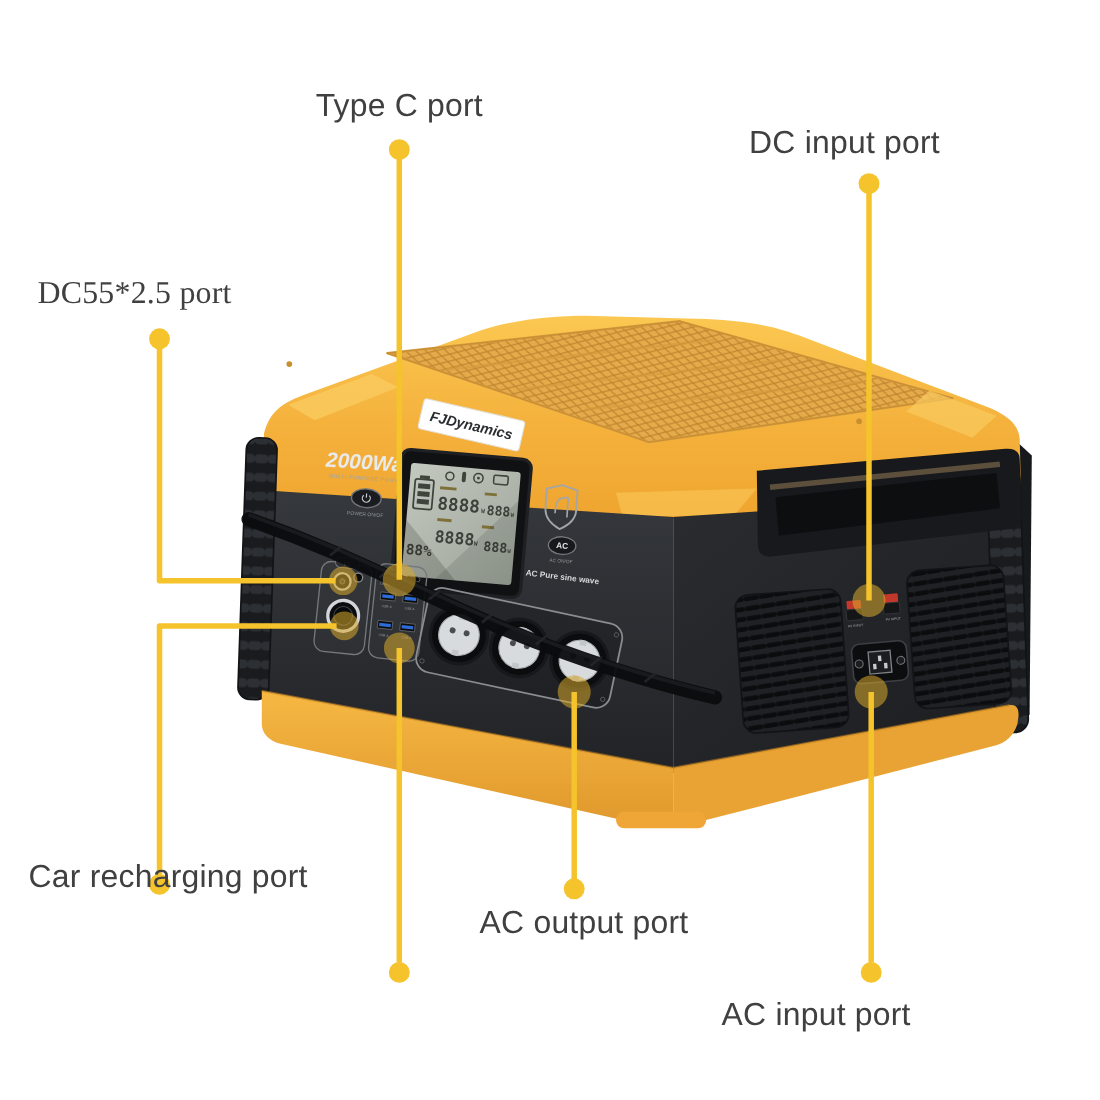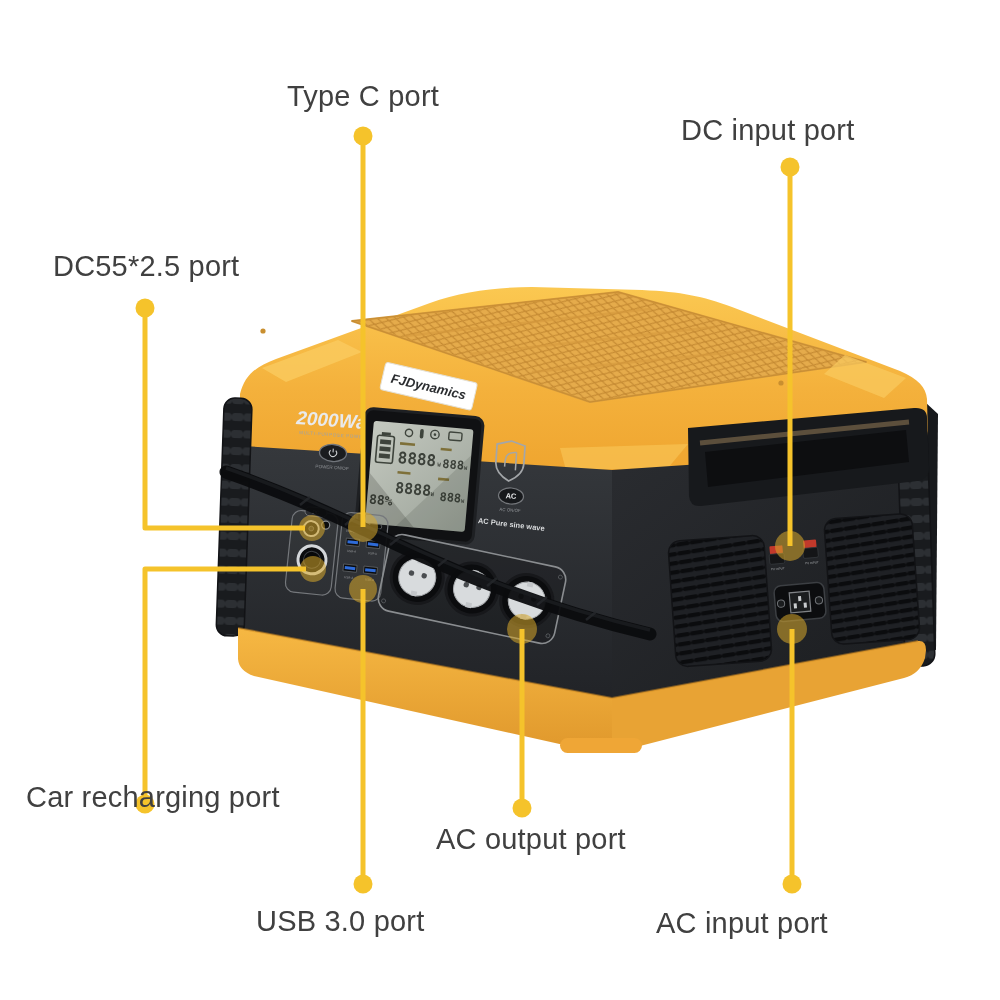--- a/index.html
+++ b/index.html
@@ -303,23 +303,22 @@
     <circle cx="792" cy="884" r="9.5" fill="#F5C32B"></circle>
   </g>
 </svg>
 
   <div class="callout-label centered" style="left:363px;top:77px;">Type C port</div>
 
   <div class="callout-label" style="left:681px;top:71px;margin-top:40px;">
     <div>DC input port</div>
   </div>
 
-  <div class="callout-label" style="left:53px;top:247px;">DC55*2.5 port</div>
+  <div class="callout-label" style="left:34px;top:247px;font-family:Liberation Serif, serif;">DC55*2.5 port</div>
 
   <div class="callout-label" style="left:26px;top:778px;">Car recharging port</div>
 
-  <div class="callout-label" style="left:256px;top:902px;">USB 3.0 port</div>
 
   <div class="callout-label" style="left:656px;top:904px;">AC input port</div>
 
   <div class="callout-label" style="left:436px;top:820px;">AC output port</div>
 
 </div>
 
 </body></html>

